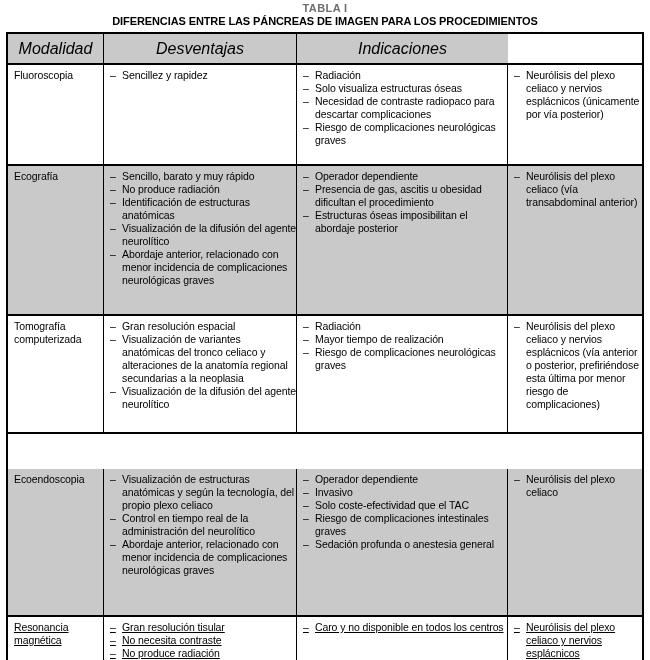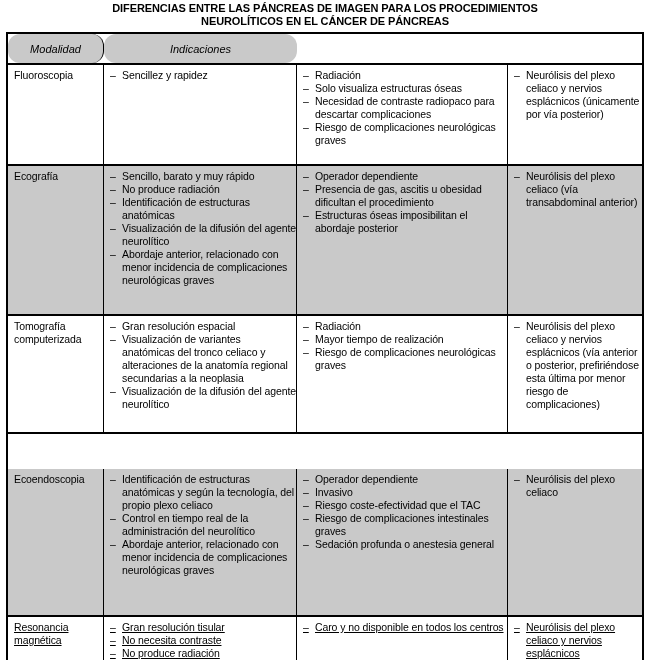--- a/index.html
+++ b/index.html
@@ -37,25 +37,24 @@
   }
   .thead,.trow{
     display:grid;
     grid-template-columns:96px 193px 211px 1fr;
     border-bottom:2px solid var(--border-color);
   }
   .trow:last-child{border-bottom:none;text-decoration:underline;}
   .th{
     background:var(--header-bg);
     font-style:italic;
-    font-size:11px;
+    font-size:16px;
     height:29px;
     display:flex;align-items:center;justify-content:center;
     border-right:1px solid var(--border-color);
-    border-radius:12px;
   }
   .th:last-child{border-right:none;font-style:italic;}
   .td{
     border-right:1px solid var(--border-color);
     padding:4px 0 4px 6px;
     font-size:10.5px;
     line-height:13px;
     letter-spacing:-0.1px;
   }
   .td:last-child{border-right:none;}
@@ -73,28 +72,29 @@
     background:var(--border-color);
     margin-top:4px;
   }
 </style>
 </head>
 <body>
 
 <div class="page">
 
   <div class="caption">
+    <div class="caption-label">TABLA I</div>
     <div class="caption-title">DIFERENCIAS ENTRE LAS PÁNCREAS DE IMAGEN PARA LOS PROCEDIMIENTOS</div>
-    <div class="caption-title">NEUROLÍTICOS EN EL CÁNCER DE PÁNCREAS</div>
   </div>
 
   <div class="tbl">
 
     <div class="thead">
       <div class="th">Modalidad</div>
+      <div class="th">Desventajas</div>
       <div class="th">Indicaciones</div>
     </div>
 
     <div class="trow h1">
       <div class="td modality">Fluoroscopia</div>
       <div class="td">
           <div class="bullet">
             <span class="dash">–</span>
             <span class="bullet-text">Sencillez y rapidez</span>
           </div>
@@ -207,21 +207,21 @@
             <span class="bullet-text">Neurólisis del plexo celiaco y nervios esplácnicos (vía anterior o posterior, prefiriéndose esta última por menor riesgo de complicaciones)</span>
           </div>
         </div>
     </div>
 
     <div class="trow h4 shaded">
       <div class="td modality">Ecoendoscopia</div>
       <div class="td">
           <div class="bullet">
             <span class="dash">–</span>
-            <span class="bullet-text">Identificación de estructuras anatómicas y según la tecnología, del propio plexo celiaco</span>
+            <span class="bullet-text">Visualización de estructuras anatómicas y según la tecnología, del propio plexo celiaco</span>
           </div>
           <div class="bullet">
             <span class="dash">–</span>
             <span class="bullet-text">Control en tiempo real de la administración del neurolítico</span>
           </div>
           <div class="bullet">
             <span class="dash">–</span>
             <span class="bullet-text">Abordaje anterior, relacionado con menor incidencia de complicaciones neurológicas graves</span>
           </div>
         </div>
@@ -229,21 +229,21 @@
           <div class="bullet">
             <span class="dash">–</span>
             <span class="bullet-text">Operador dependiente</span>
           </div>
           <div class="bullet">
             <span class="dash">–</span>
             <span class="bullet-text">Invasivo</span>
           </div>
           <div class="bullet">
             <span class="dash">–</span>
-            <span class="bullet-text">Riesgo coste-efectividad que el TAC</span>
+            <span class="bullet-text">Solo coste-efectividad que el TAC</span>
           </div>
           <div class="bullet">
             <span class="dash">–</span>
             <span class="bullet-text">Riesgo de complicaciones intestinales graves</span>
           </div>
           <div class="bullet">
             <span class="dash">–</span>
             <span class="bullet-text">Sedación profunda o anestesia general</span>
           </div>
         </div>

